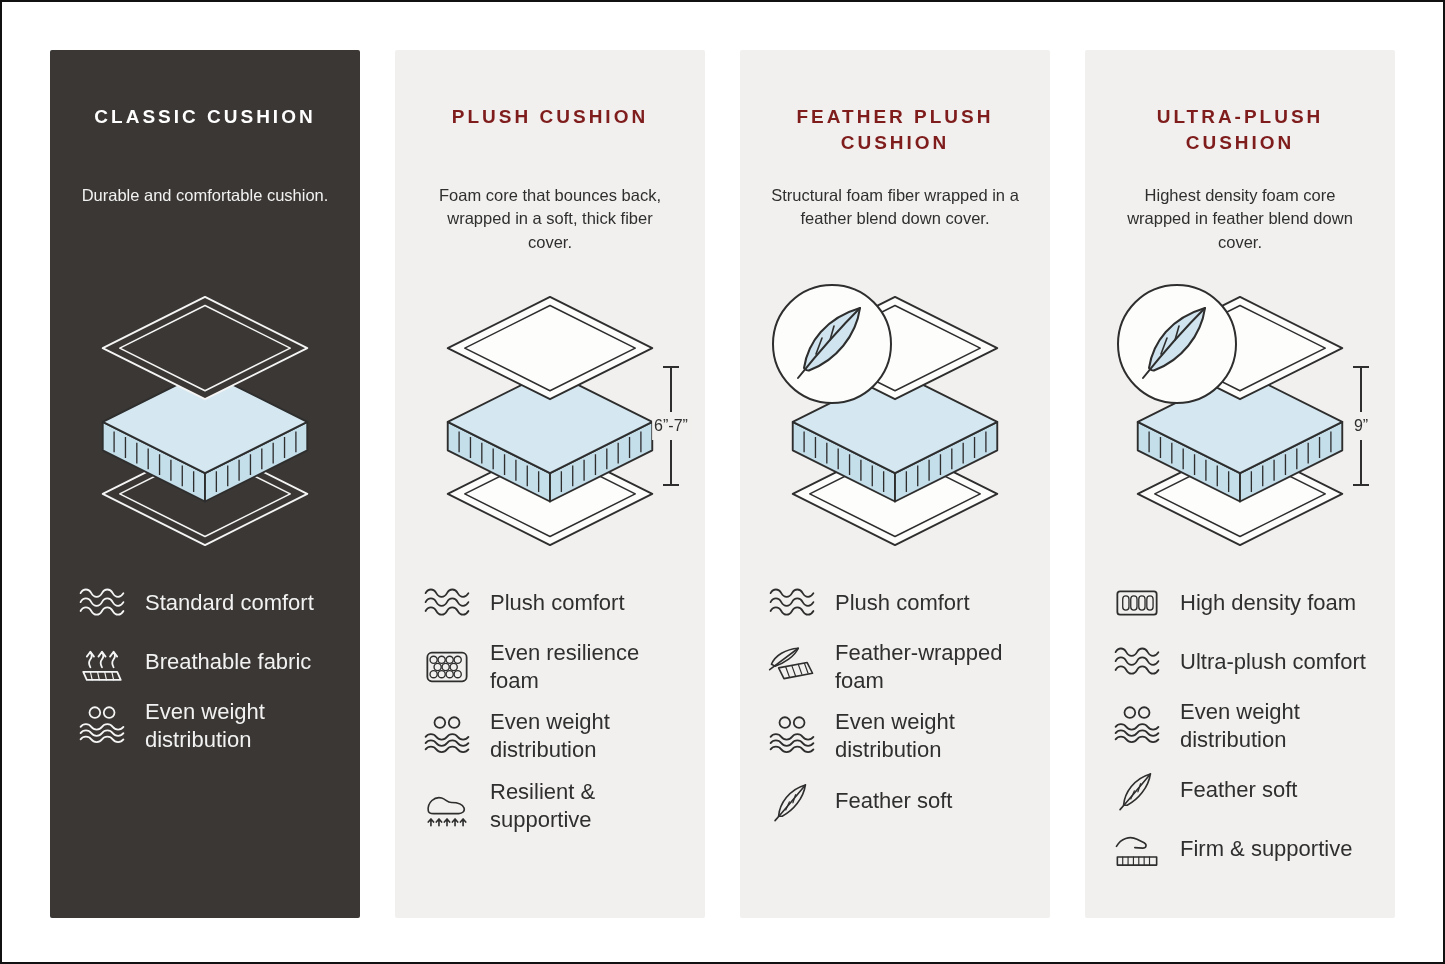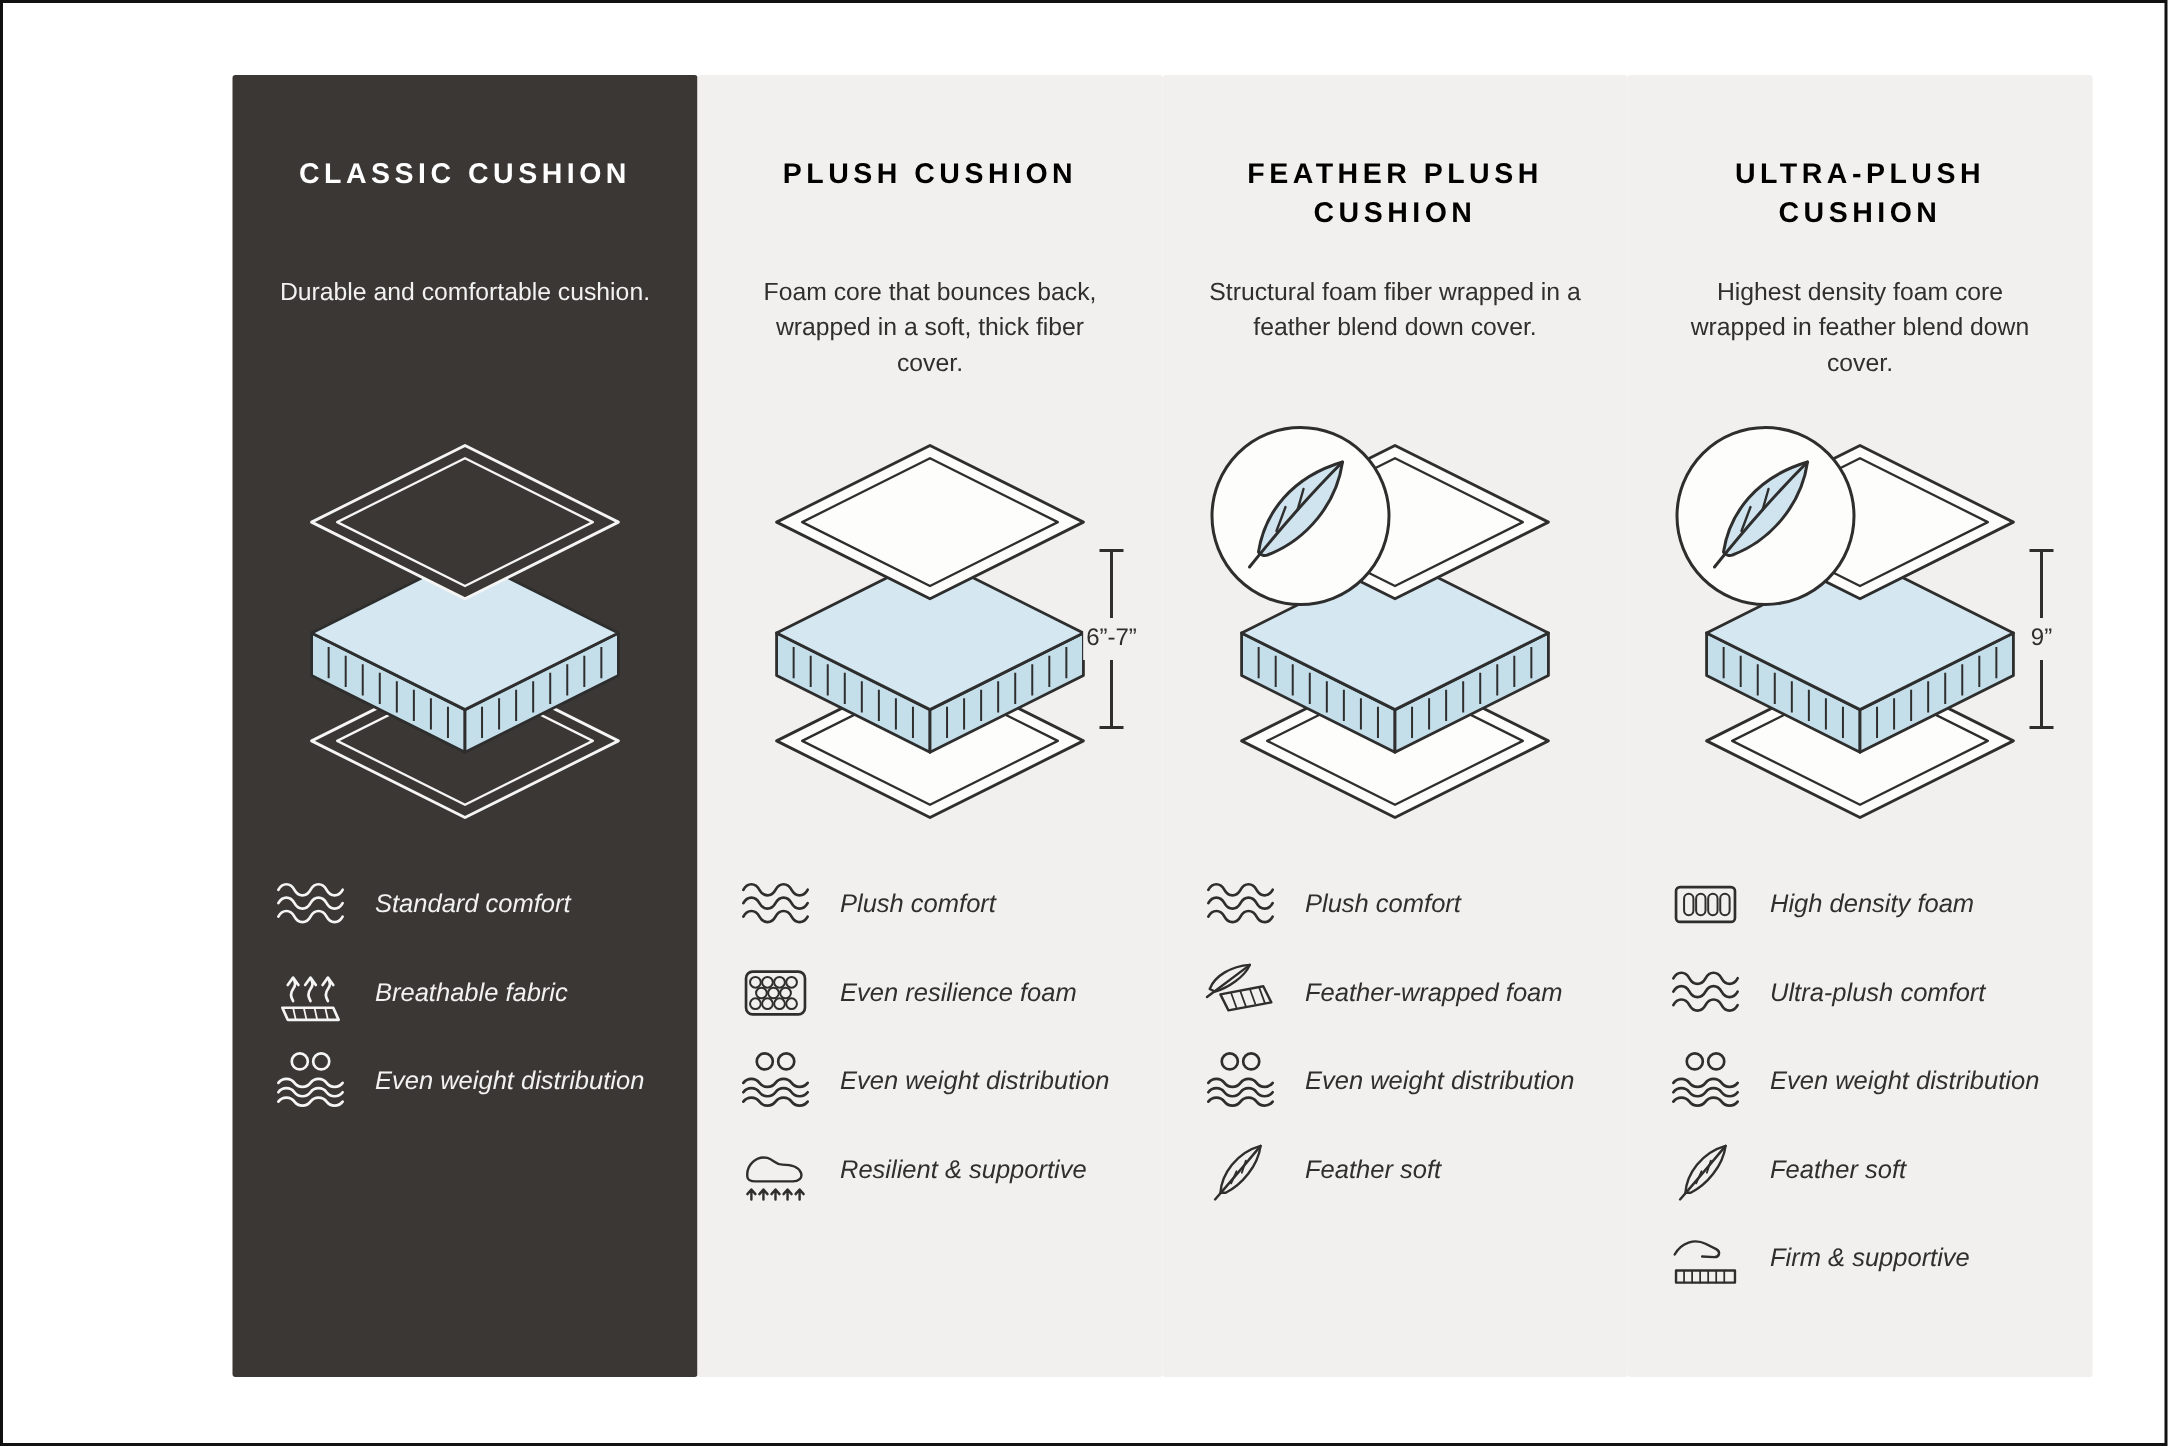--- a/index.html
+++ b/index.html
@@ -5,21 +5,21 @@
   * { box-sizing: border-box; margin: 0; padding: 0; }
   html, body { width: 1445px; height: 964px; }
   body {
     font-family: "Liberation Sans", sans-serif;
     background: #ffffff;
     border: 2px solid #111111;
     overflow: hidden;
   }
   .panels {
     display: flex;
-    justify-content: flex-end;
+    justify-content: space-between;
     padding: 48px;
     height: 100%;
   }
   .panel {
     --panel-bg: #f1f0ee;
     --sheet-stroke: #2e2e2e;
     --sheet-fill: #fdfdfc;
     --foam-top: #d5e8f1;
     --foam-side: #c4deea;
     --line: #2e2e2e;
@@ -41,21 +41,21 @@
     --icon: #f5f5f5;
     color: #f2f2f2;
   }
   .title {
     font-size: 19px;
     font-weight: bold;
     letter-spacing: 3px;
     text-align: center;
     line-height: 1.35;
     min-height: 56px;
-    color: #000000;
+    color: #7f1d1d;
   }
   .panel.dark .title { color: #ffffff; }
   .desc {
     font-size: 16.5px;
     line-height: 1.42;
     text-align: center;
     margin-top: 24px;
     min-height: 88px;
     max-width: 262px;
   }
@@ -119,21 +119,21 @@
     flex-direction: column;
     gap: 13px;
   }
   .feature {
     display: flex;
     align-items: center;
     gap: 18px;
     min-height: 46px;
   }
   .ficon { width: 50px; height: 44px; flex: 0 0 50px; color: var(--icon); }
-  .flabel { font-size: 17px; line-height: 1.28; font-style: italic; }
+  .flabel { font-size: 22px; line-height: 1.28; }
   .defs { position: absolute; width: 0; height: 0; overflow: hidden; }
 </style>
 </head>
 <body>
 
 <svg class="defs" aria-hidden="true">
   <defs>
     <g id="sym-stack" stroke-linejoin="round">
       <polygon points="110,154 218,208 110,262 2,208" fill="var(--sheet-fill)" stroke="var(--sheet-stroke)" stroke-width="2"></polygon>
       <polygon points="110,163 200,208 110,253 20,208" fill="none" stroke="var(--sheet-stroke)" stroke-width="1.6"></polygon>

